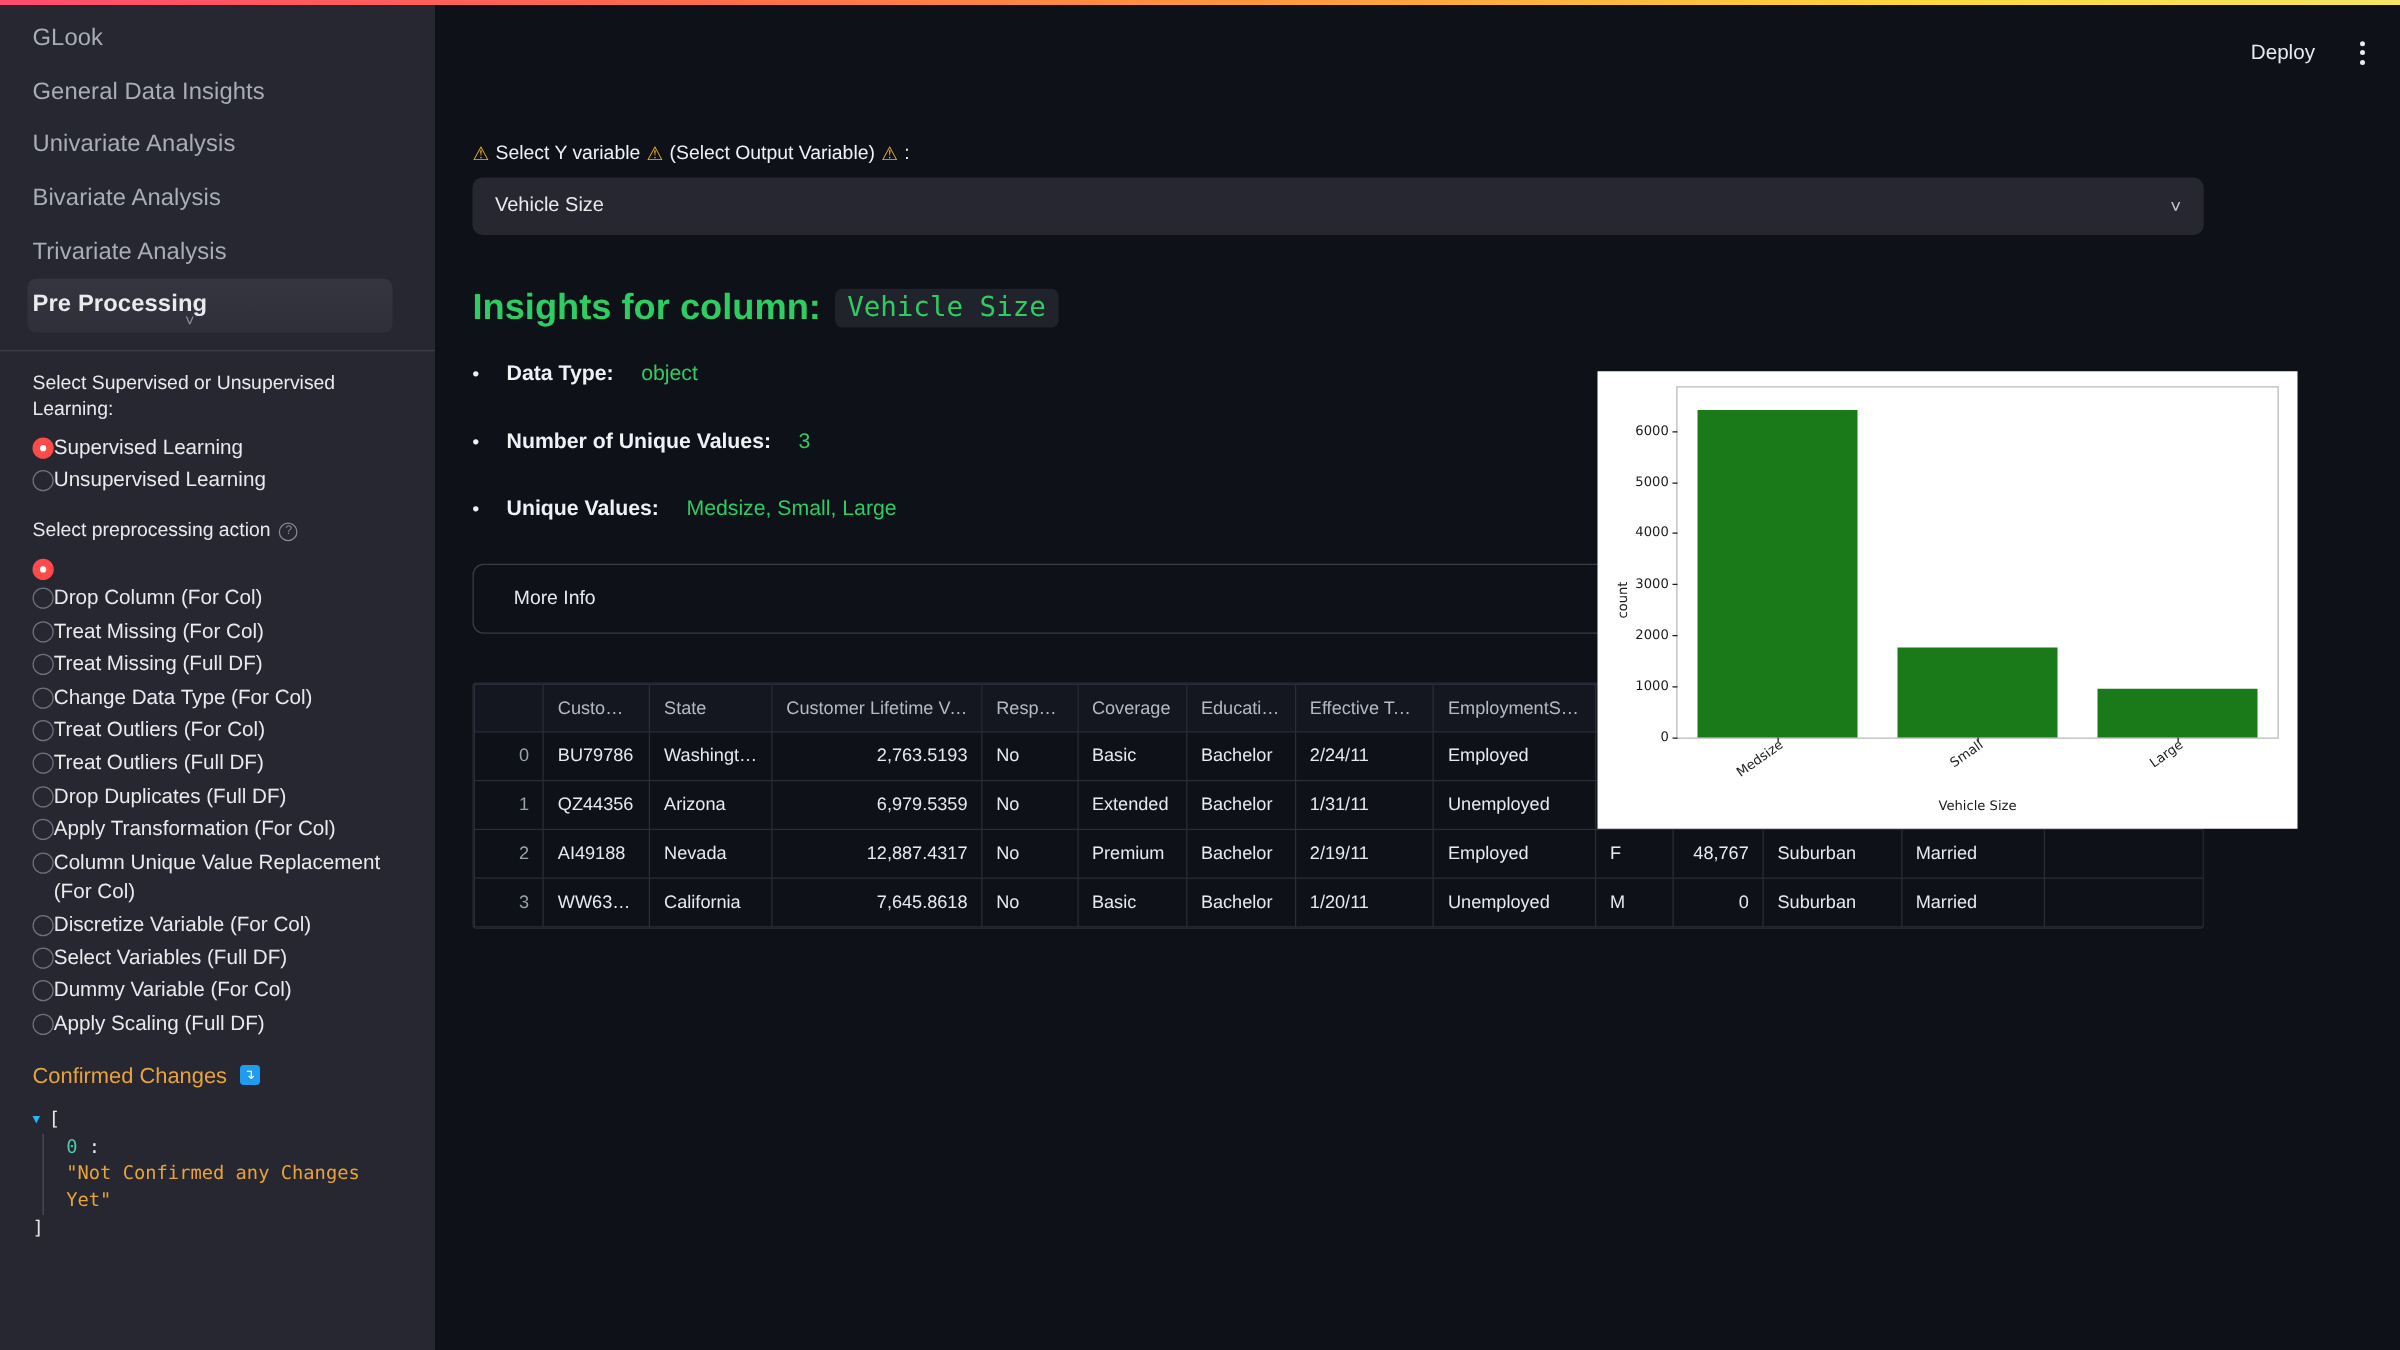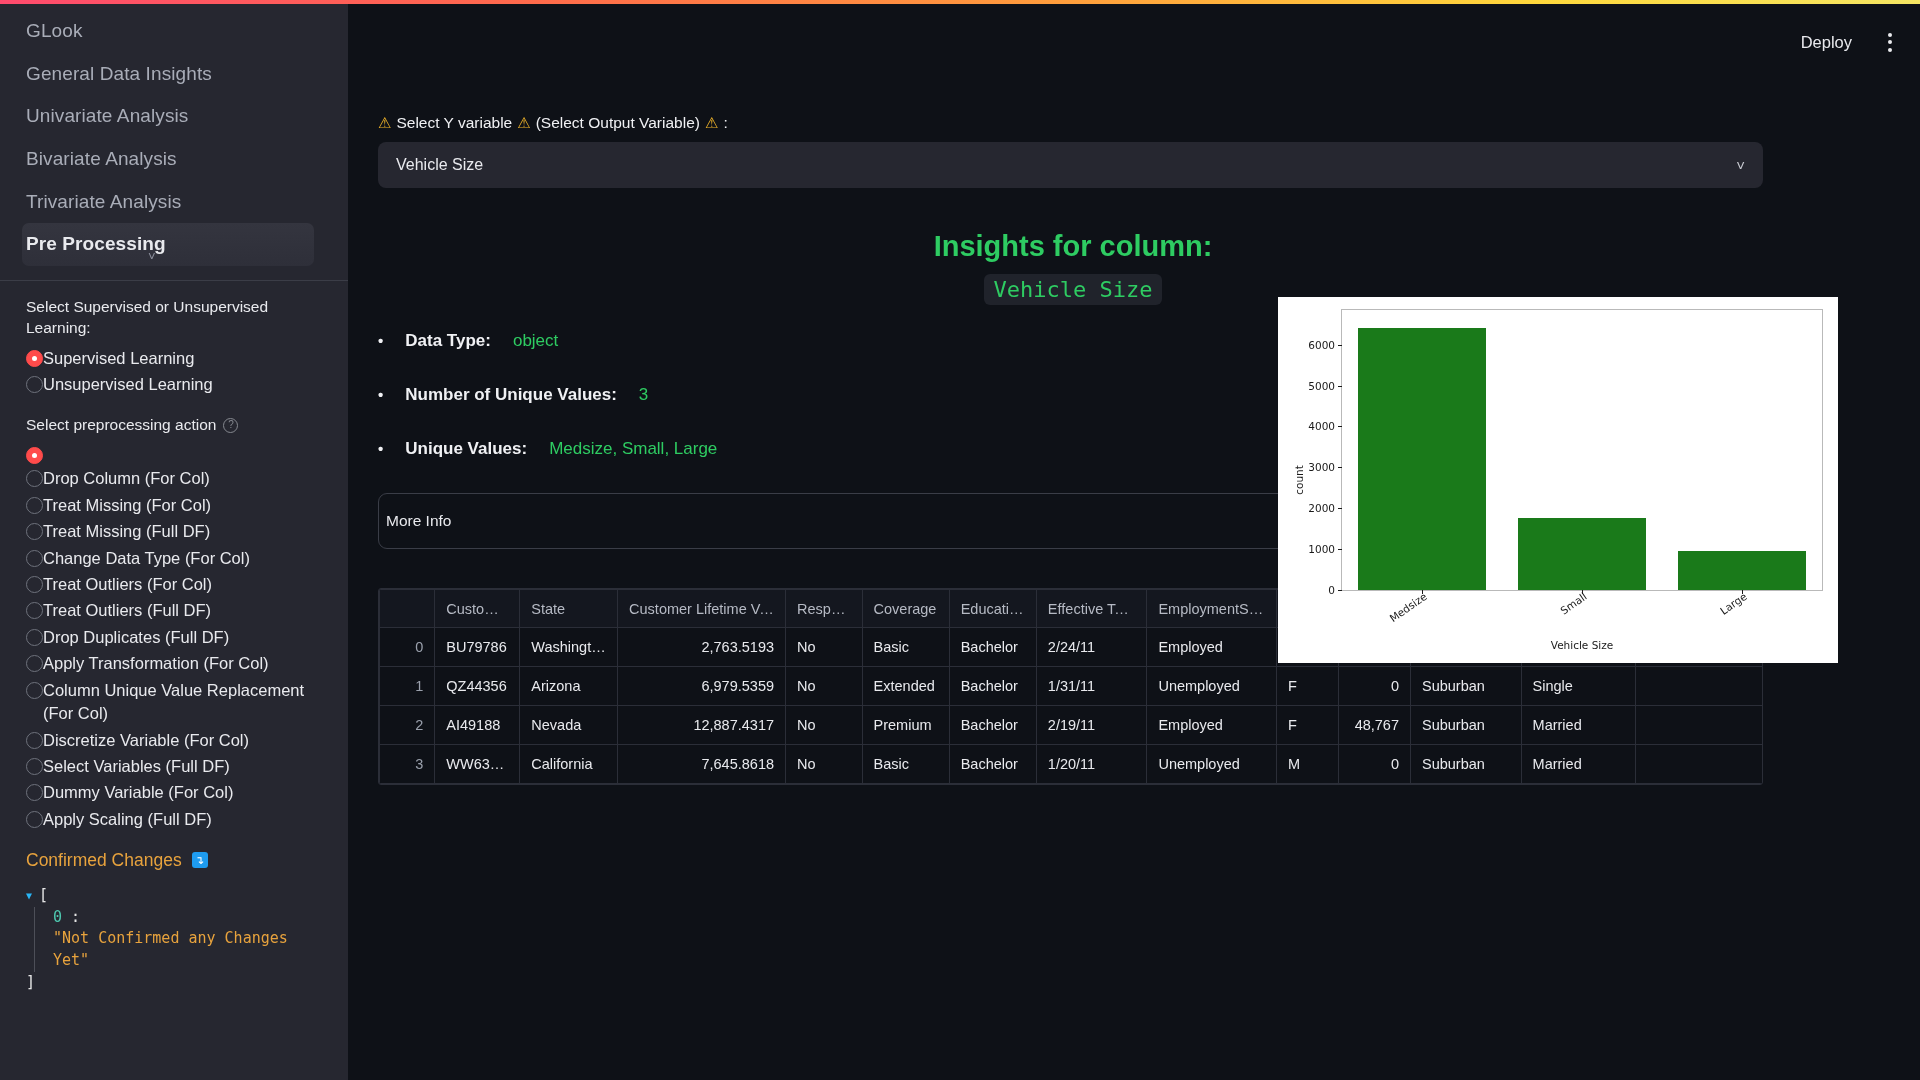--- a/index.html
+++ b/index.html
@@ -128,21 +128,21 @@
   .select-box {
     height: 46px; background: #262730; border-radius: 8px;
     display: flex; align-items: center; justify-content: space-between;
     padding: 0 18px; color: #e9eaee; font-size: 16px; cursor: pointer;
     width: 1385px;
   }
   .chev { color: #c8cad1; font-size: 15px; }
 
   .insights-title {
     color: #2ecc62; font-size: 29px; font-weight: bold;
-    margin: 42px 0 26px 0; display: flex; align-items: center; gap: 11px; flex-direction: column;
+    margin: 42px 0 26px 0; display: flex; align-items: center; gap: 11px;
   }
   .code-chip {
     font-family: "DejaVu Sans Mono", monospace; font-size: 22px;
     background: #20232b; color: #2ecc62; padding: 3px 10px; border-radius: 6px;
     font-weight: normal;
   }
   .bullets { list-style: none; }
   .bullets li {
     font-size: 17px; color: #f0f1f4; margin-bottom: 34px;
     display: flex; align-items: baseline; gap: 22px; font-weight: bold;
@@ -190,21 +190,21 @@
     position: absolute; bottom: 6px; left: 55px; right: 7px;
     text-align: center; font-size: 10.5px; color: #1a1a1a;
     font-family: "DejaVu Sans", sans-serif;
   }
 
   
   .expander {
     margin: 34px 0 0 0; width: 1385px; height: 56px;
     border: 1px solid #3a3d47; border-radius: 9px;
     display: flex; align-items: center; justify-content: space-between;
-    padding: 0 7px; color: #e9eaee; font-size: 15.5px; cursor: pointer;
+    padding: 0 32px; color: #e9eaee; font-size: 15.5px; cursor: pointer;
   }
 
   
   .table-wrap {
     margin-top: 39px; width: 1385px; overflow: hidden;
     border: 1px solid #2b2e38; border-radius: 3px;
   }
   table { border-collapse: collapse; width: 1385px; table-layout: fixed; }
   th, td {
     border: 1px solid #2b2e38; font-size: 14.5px;

